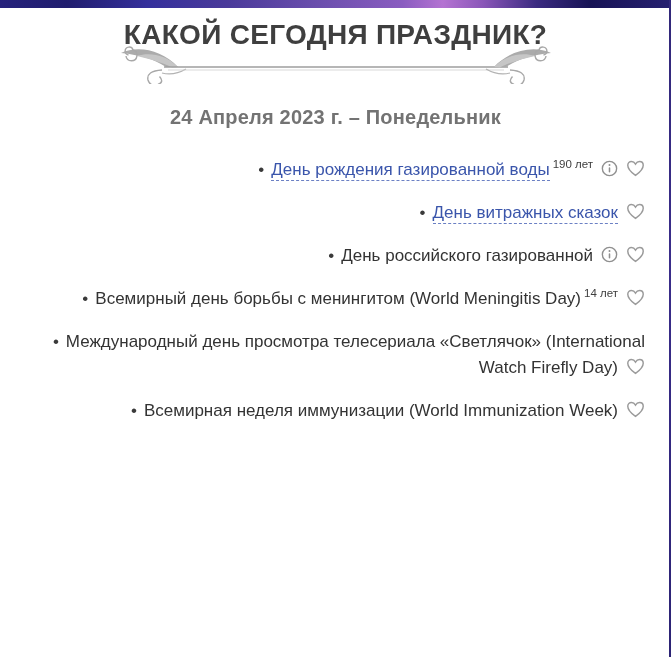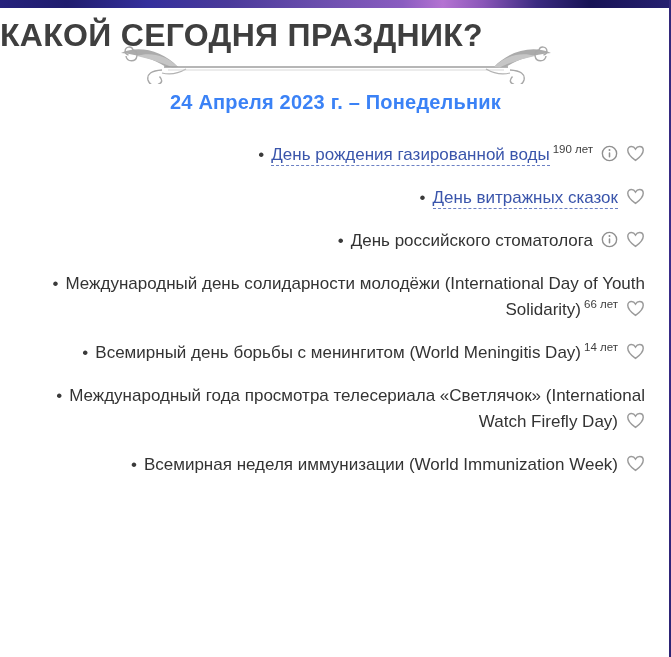--- a/index.html
+++ b/index.html
@@ -23,33 +23,34 @@
       #3a2a80 80%, #171355 88%, #262070 100%);
   }
   .right-border {
     position: absolute; top: 0; right: 0;
     width: 2px; height: 657px;
     background: linear-gradient(180deg, #322879 0%, #3a2d8a 40%, #2c2374 100%);
   }
   .page { position: relative; width: 671px; }
   h1.title {
     margin-top: 14px;
-    font-size: 32px;
+    text-align: center;
+    font-size: 28px;
     line-height: 26px;
     font-weight: bold;
     color: #3f3f3f;
     letter-spacing: 0.3px;
   }
   .ornament { text-align: center; margin-top: -2px; height: 38px; }
   h2.date {
-    margin-top: 7px;
+    margin-top: 22px;
     text-align: center;
     font-size: 20px;
     font-weight: bold;
-    color: #3b82f6;
+    color: #737373;
     letter-spacing: 0.2px;
   }
   .list {
     margin-top: 28px;
     padding: 0 26px 0 20px;
     font-size: 17px;
     color: var(--text);
   }
   .row {
     line-height: 26px;
@@ -114,39 +115,36 @@
             <circle cx="10" cy="5.9" r="1.15" fill="#8f8f8f"></circle>
             <rect x="9.1" y="8.4" width="1.8" height="6.2" rx="0.9" fill="#8f8f8f"></rect>
           </svg></span><span class="icon"><svg width="19" height="17" viewBox="0 0 24 22">
             <path d="M12 20 C5 15 2 10.5 2 6.8 C2 3.9 4.2 2 6.8 2 C8.8 2 10.8 3.2 12 5.2 C13.2 3.2 15.2 2 17.2 2 C19.8 2 22 3.9 22 6.8 C22 10.5 19 15 12 20 Z" fill="none" stroke="#9b9b9b" stroke-width="1.9"></path>
           </svg></span></p>
 
   <p class="row"><span class="bullet">•</span><span class="htext link">День витражных сказок</span><span class="icon"><svg width="19" height="17" viewBox="0 0 24 22">
             <path d="M12 20 C5 15 2 10.5 2 6.8 C2 3.9 4.2 2 6.8 2 C8.8 2 10.8 3.2 12 5.2 C13.2 3.2 15.2 2 17.2 2 C19.8 2 22 3.9 22 6.8 C22 10.5 19 15 12 20 Z" fill="none" stroke="#9b9b9b" stroke-width="1.9"></path>
           </svg></span></p>
 
-  <p class="row"><span class="bullet">•</span><span class="htext">День российского стоматолога</span><span class="icon"><svg width="17" height="17" viewBox="0 0 20 20">
+  <p class="row"><span class="bullet">•</span><span class="htext">День российского газированной</span><span class="icon"><svg width="17" height="17" viewBox="0 0 20 20">
             <circle cx="10" cy="10" r="8.4" fill="none" stroke="#8f8f8f" stroke-width="1.6"></circle>
             <circle cx="10" cy="5.9" r="1.15" fill="#8f8f8f"></circle>
             <rect x="9.1" y="8.4" width="1.8" height="6.2" rx="0.9" fill="#8f8f8f"></rect>
           </svg></span><span class="icon"><svg width="19" height="17" viewBox="0 0 24 22">
             <path d="M12 20 C5 15 2 10.5 2 6.8 C2 3.9 4.2 2 6.8 2 C8.8 2 10.8 3.2 12 5.2 C13.2 3.2 15.2 2 17.2 2 C19.8 2 22 3.9 22 6.8 C22 10.5 19 15 12 20 Z" fill="none" stroke="#9b9b9b" stroke-width="1.9"></path>
           </svg></span></p>
 
 
-  <p class="row"><span class="bullet">•</span><span class="htext">Международный день солидарности молодёжи (International Day of Youth Solidarity)</span><sup class="age">66 лет</sup><span class="icon"><svg width="19" height="17" viewBox="0 0 24 22">
-            <path d="M12 20 C5 15 2 10.5 2 6.8 C2 3.9 4.2 2 6.8 2 C8.8 2 10.8 3.2 12 5.2 C13.2 3.2 15.2 2 17.2 2 C19.8 2 22 3.9 22 6.8 C22 10.5 19 15 12 20 Z" fill="none" stroke="#9b9b9b" stroke-width="1.9"></path>
-          </svg></span></p>
 
 
   <p class="row"><span class="bullet">•</span><span class="htext">Всемирный день борьбы с менингитом (World Meningitis Day)</span><sup class="age">14 лет</sup><span class="icon"><svg width="19" height="17" viewBox="0 0 24 22">
             <path d="M12 20 C5 15 2 10.5 2 6.8 C2 3.9 4.2 2 6.8 2 C8.8 2 10.8 3.2 12 5.2 C13.2 3.2 15.2 2 17.2 2 C19.8 2 22 3.9 22 6.8 C22 10.5 19 15 12 20 Z" fill="none" stroke="#9b9b9b" stroke-width="1.9"></path>
           </svg></span></p>
 
-  <p class="row"><span class="bullet">•</span><span class="htext">Международный года просмотра телесериала «Светлячок» (International Watch Firefly Day)</span><span class="icon"><svg width="19" height="17" viewBox="0 0 24 22">
+  <p class="row"><span class="bullet">•</span><span class="htext">Международный день просмотра телесериала «Светлячок» (International Watch Firefly Day)</span><span class="icon"><svg width="19" height="17" viewBox="0 0 24 22">
             <path d="M12 20 C5 15 2 10.5 2 6.8 C2 3.9 4.2 2 6.8 2 C8.8 2 10.8 3.2 12 5.2 C13.2 3.2 15.2 2 17.2 2 C19.8 2 22 3.9 22 6.8 C22 10.5 19 15 12 20 Z" fill="none" stroke="#9b9b9b" stroke-width="1.9"></path>
           </svg></span></p>
 
 
   <p class="row"><span class="bullet">•</span><span class="htext">Всемирная неделя иммунизации (World Immunization Week)</span><span class="icon"><svg width="19" height="17" viewBox="0 0 24 22">
             <path d="M12 20 C5 15 2 10.5 2 6.8 C2 3.9 4.2 2 6.8 2 C8.8 2 10.8 3.2 12 5.2 C13.2 3.2 15.2 2 17.2 2 C19.8 2 22 3.9 22 6.8 C22 10.5 19 15 12 20 Z" fill="none" stroke="#9b9b9b" stroke-width="1.9"></path>
           </svg></span></p>
 </div>
 
 </div>

